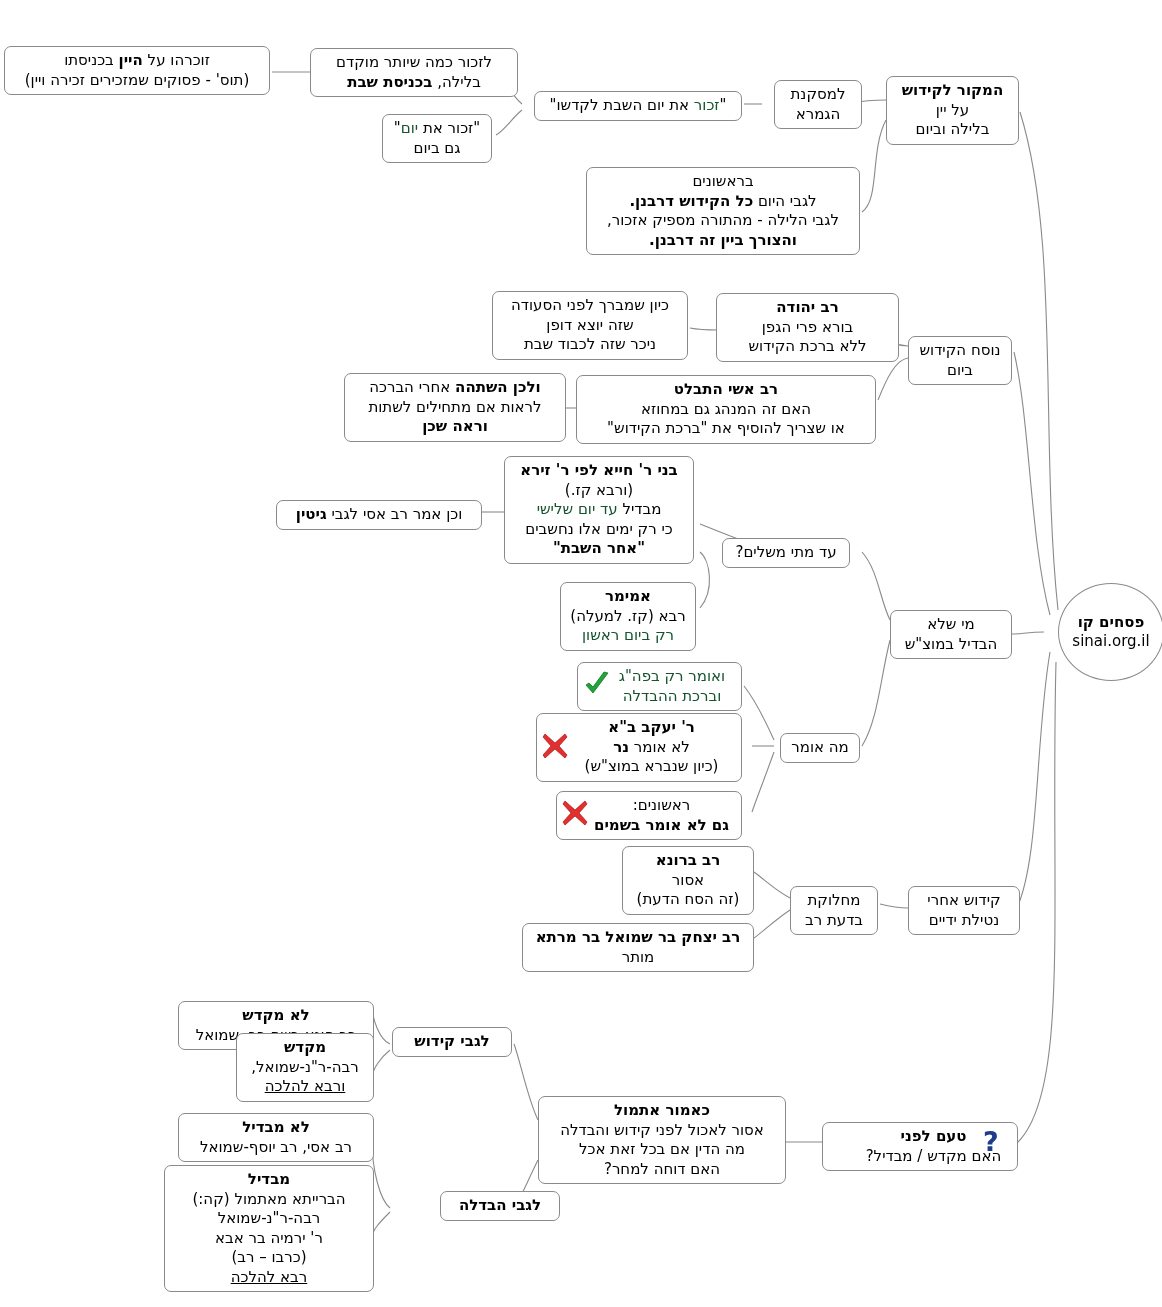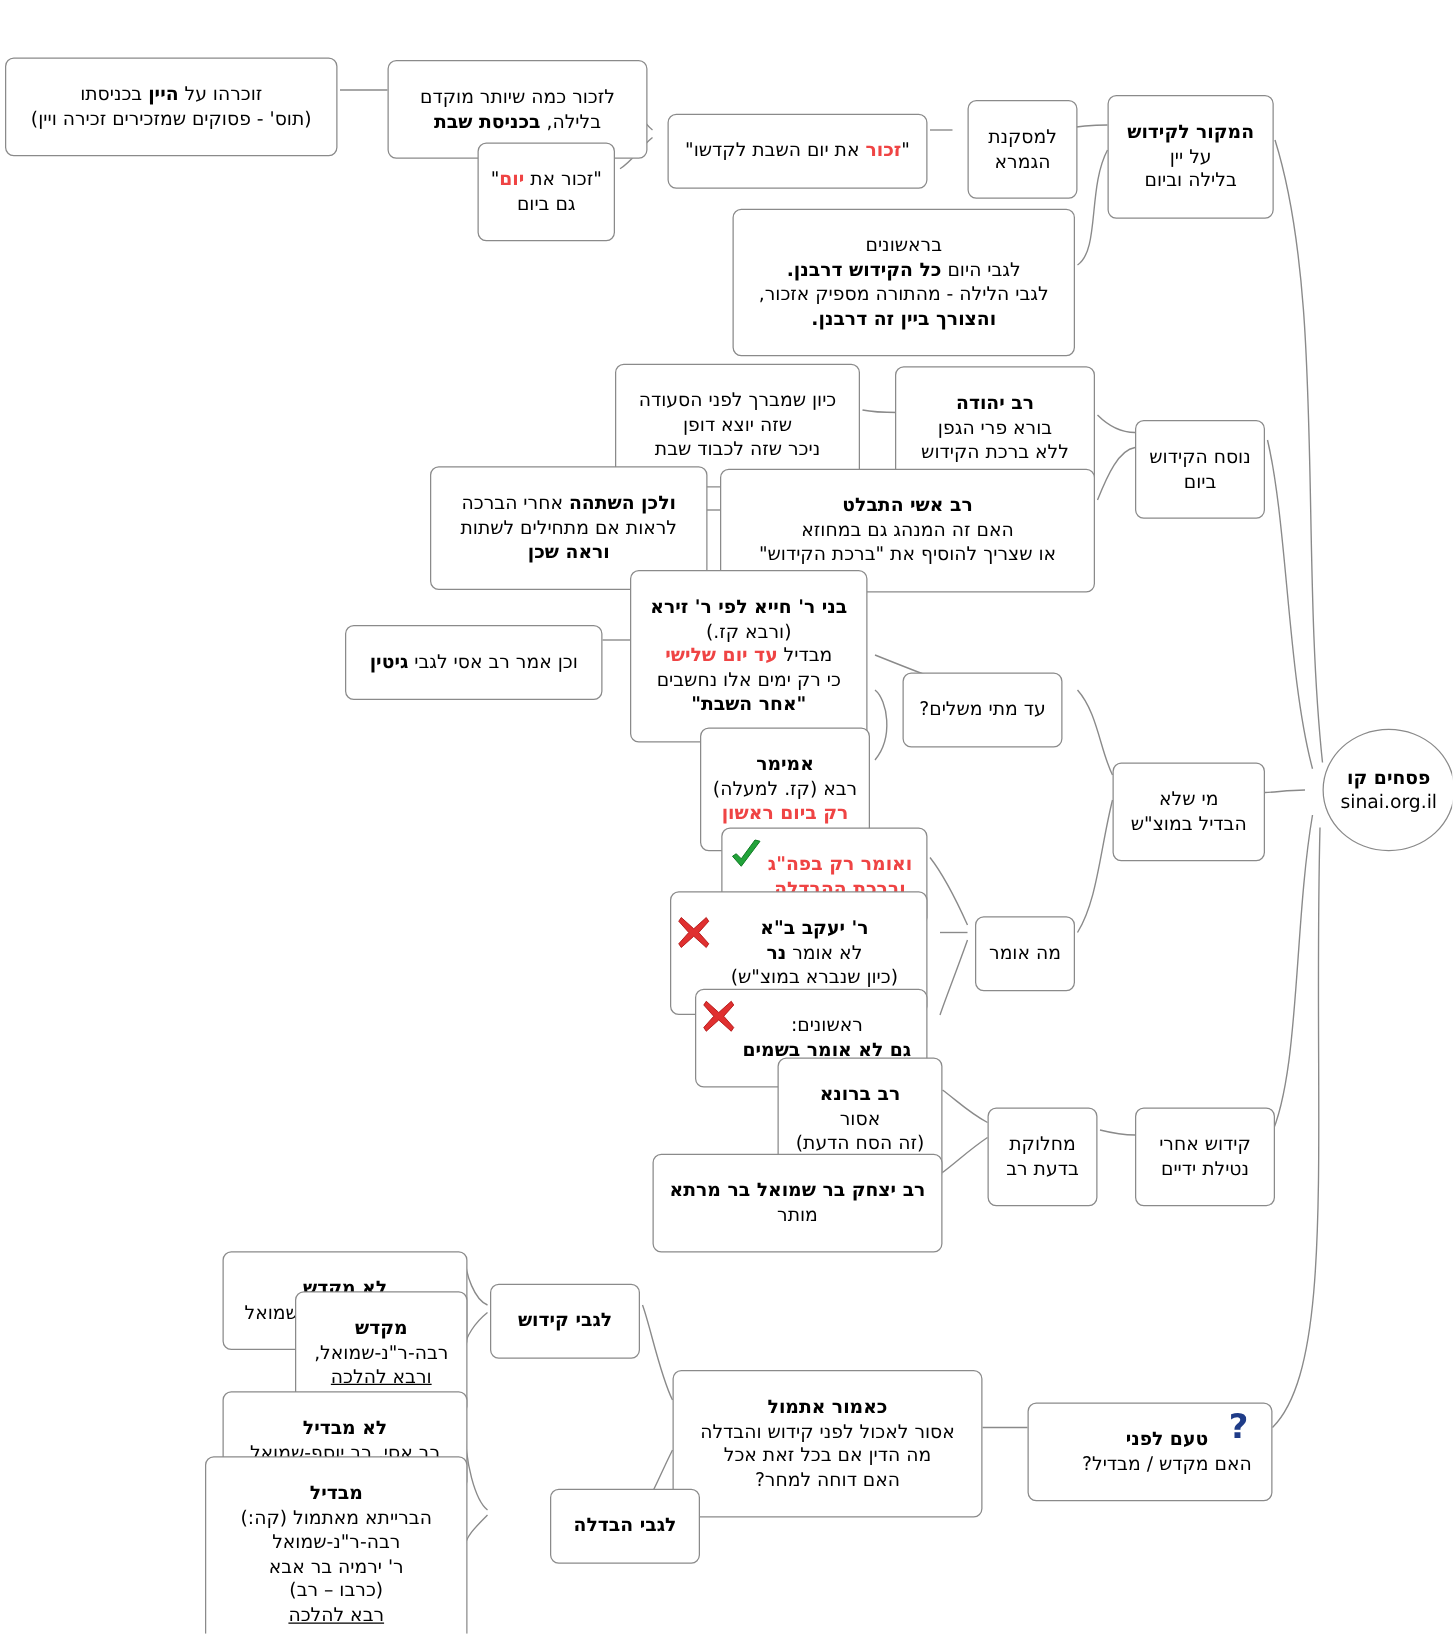--- a/index.html
+++ b/index.html
@@ -25,30 +25,30 @@
     fill:none;
     stroke:#8a8a8a;
     stroke-width:1.1;
   }
   .node{
     position:absolute;
     box-sizing:border-box;
     background:#ffffff;
     border:1px solid #8a8a8a;
     border-radius:7px;
-    padding:19px 9px;
+    padding:4px 9px;
     text-align:center;
     font-size:15px;
     line-height:1.30;
     direction:rtl;
     white-space:nowrap;
   }
   .node .ln{display:block;}
   .b{font-weight:bold;}
-  .blue{color:#ef4444;font-weight:bold;}
+  .blue{color:#14532d;}
   .u{text-decoration:underline;}
   .center-node{
     position:absolute;
     border:1px solid #8a8a8a;
     border-radius:50%;
     background:#ffffff;
     display:flex;
     flex-direction:column;
     align-items:center;
     justify-content:center;
@@ -159,21 +159,21 @@
     <span class="ln"><span>לגבי היום </span><span class="b">כל הקידוש דרבנן.</span></span>
     <span class="ln">לגבי הלילה - מהתורה מספיק אזכור,</span>
     <span class="ln b">והצורך ביין זה דרבנן.</span>
   </div>
 
   <div class="node" style="left:908px;top:336px;width:104px;">
     <span class="ln">נוסח הקידוש</span>
     <span class="ln">ביום</span>
   </div>
 
-  <div class="node" style="left:716px;top:293px;width:160px;">
+  <div class="node" style="left:716px;top:293px;width:183px;">
     <span class="ln b">רב יהודה</span>
     <span class="ln">בורא פרי הגפן</span>
     <span class="ln">ללא ברכת הקידוש</span>
   </div>
 
   <div class="node" style="left:492px;top:291px;width:196px;">
     <span class="ln">כיון שמברך לפני הסעודה</span>
     <span class="ln">שזה יוצא דופן</span>
     <span class="ln">ניכר שזה לכבוד שבת</span>
   </div>

